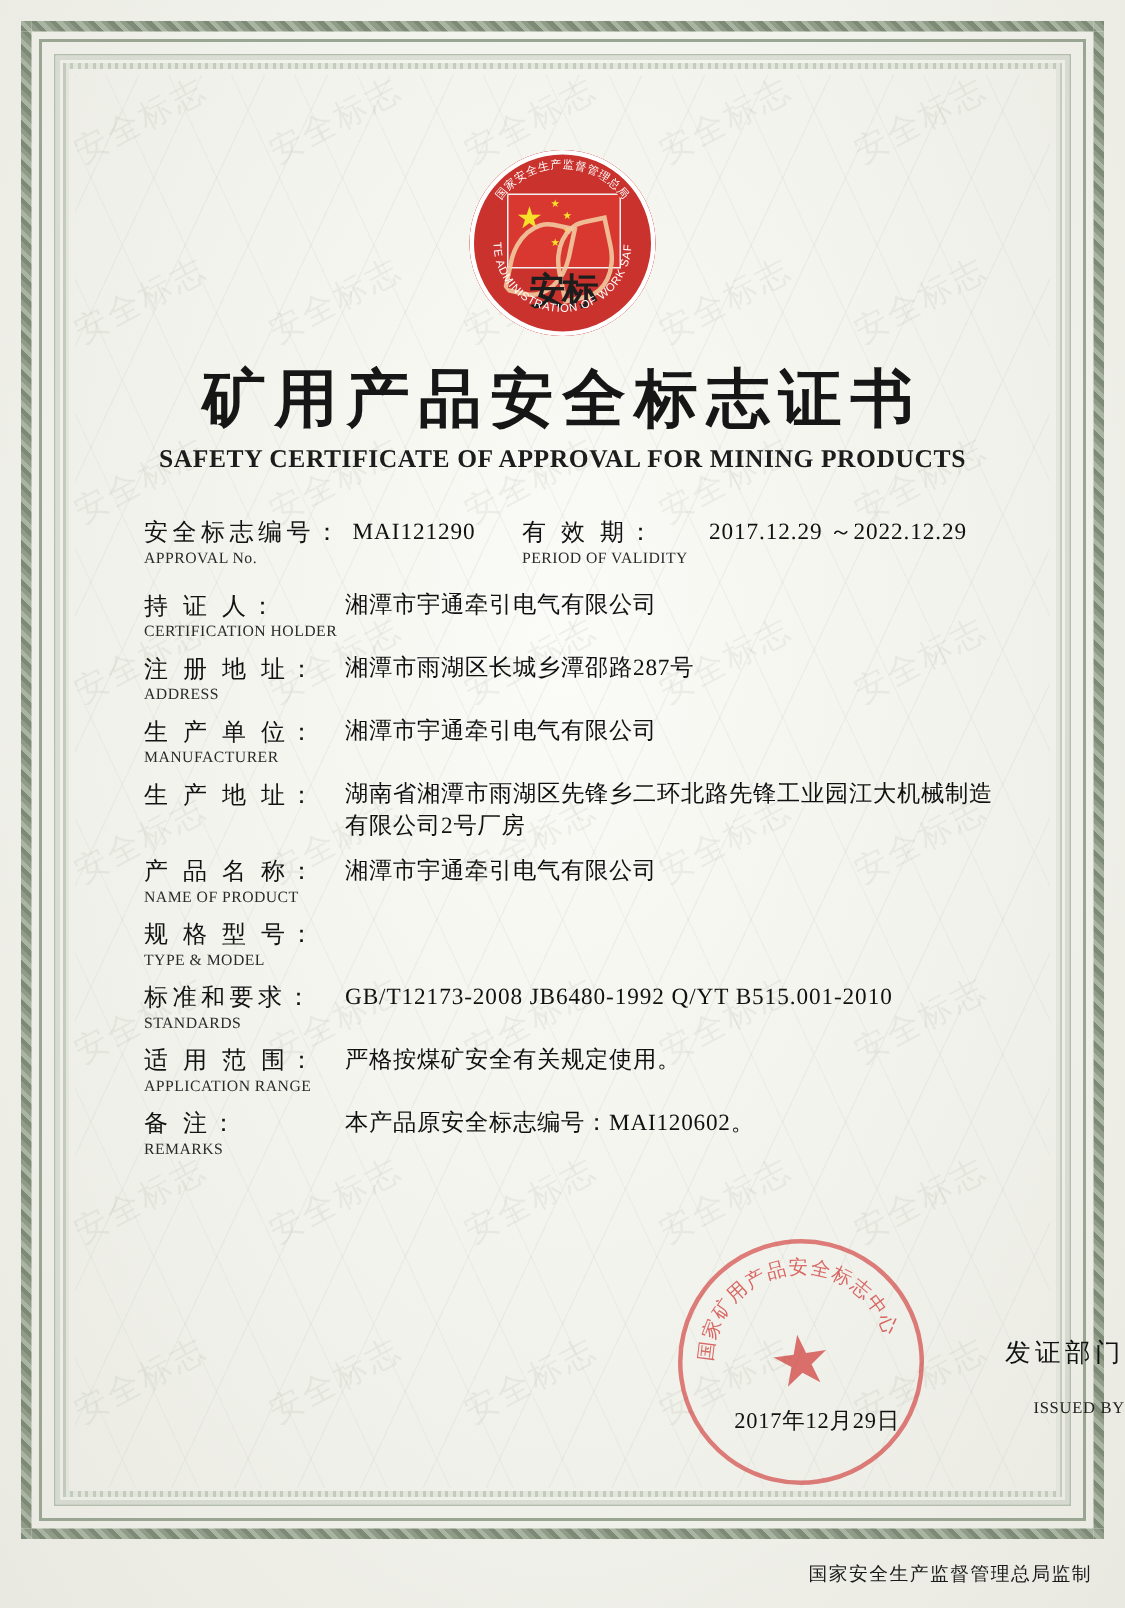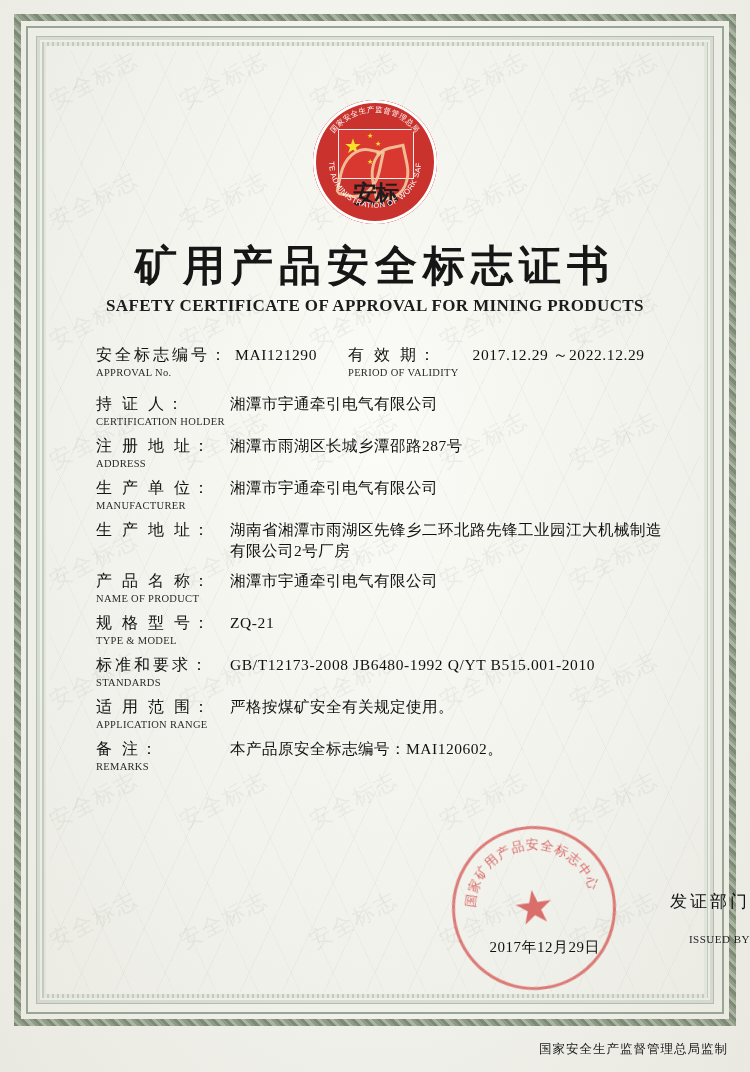--- a/index.html
+++ b/index.html
@@ -418,21 +418,20 @@
         <span class="en">NAME OF PRODUCT</span>
       </div>
       <div class="val">湘潭市宇通牵引电气有限公司</div>
     </div>
 
     <div class="field">
       <div class="lbl">
         <span class="cn">规 格 型 号：</span>
         <span class="en">TYPE &amp; MODEL</span>
       </div>
-      <div class="val val-num">ZQ-21</div>
     </div>
 
     <div class="field">
       <div class="lbl">
         <span class="cn">标准和要求：</span>
         <span class="en">STANDARDS</span>
       </div>
       <div class="val val-num">GB/T12173-2008 JB6480-1992 Q/YT B515.001-2010</div>
     </div>
 

